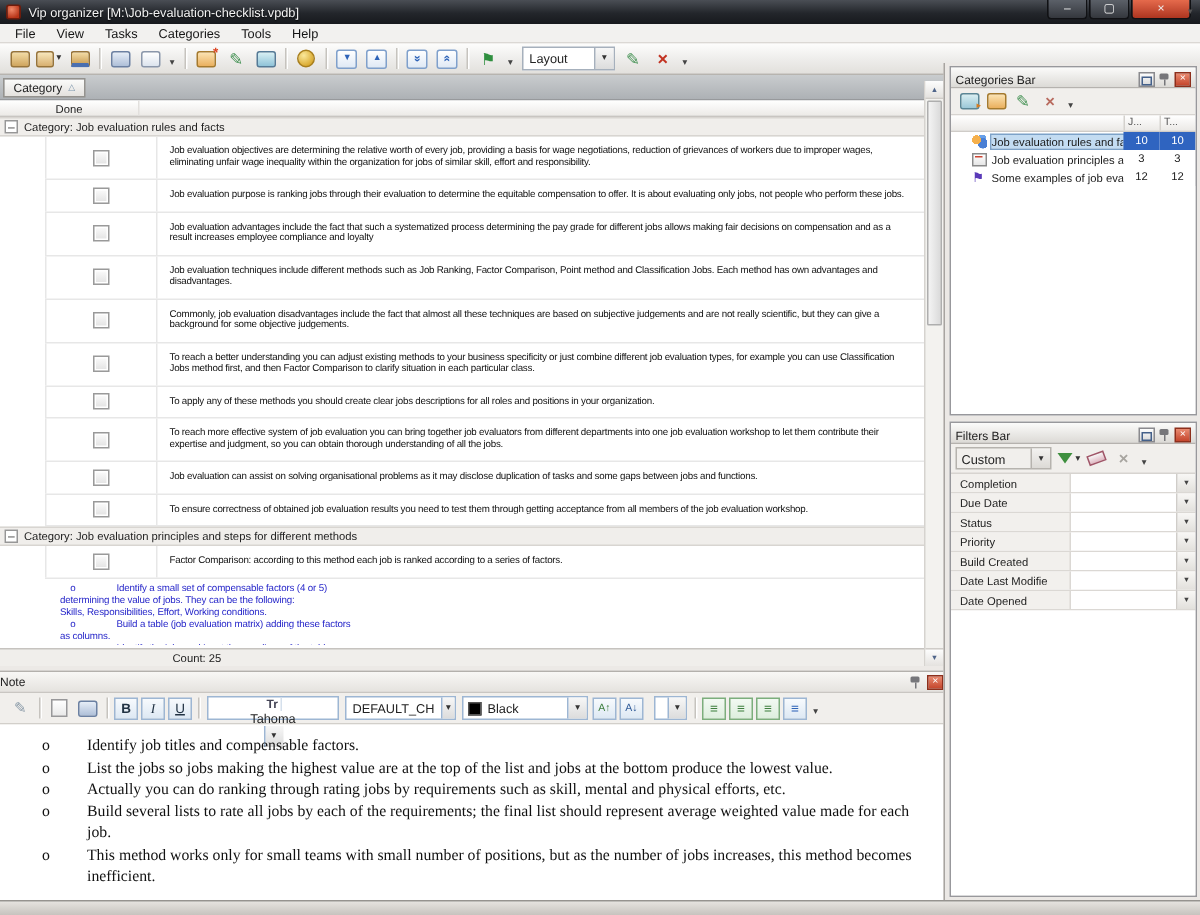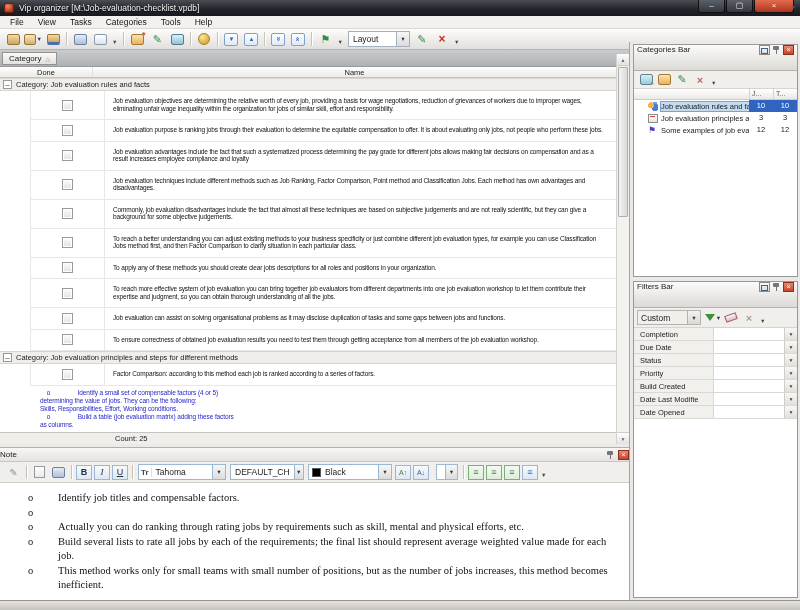--- a/index.html
+++ b/index.html
@@ -102,21 +102,21 @@
 .fmt-list::before{content:"≡";font-size:9px;color:#2e63b8;}
 .note-content{padding:8px 8px 0 12px;font-family:"Liberation Serif",serif;font-size:10.5px;color:#111;background:#fff;}
 .n-bullet{display:flex;line-height:14.5px;}
 .n-marker{width:46px;padding-left:16px;flex:none;}
 
 
 .sidebar{position:absolute;left:629px;top:42px;width:171px;bottom:10px;background:#ebe8e5;border-left:1px solid #a7a4a0;padding:2px 2px 2px 3px;display:flex;flex-direction:column;}
 .panel{border:1px solid #98989c;background:#fff;display:flex;flex-direction:column;overflow:hidden;}
 .cat-panel{height:233px;margin-bottom:4px;flex:none;}
 .filter-panel{flex:1;}
-.panel-title{height:26px;background:linear-gradient(#fbfbfa,#dcdad6);border-bottom:1px solid #b5b2ae;display:flex;align-items:flex-start;padding:0 3px;font-size:8px;color:#222;gap:2px;flex:none;}
+.panel-title{height:14px;background:linear-gradient(#fbfbfa,#dcdad6);border-bottom:1px solid #b5b2ae;display:flex;align-items:flex-end;padding:0 3px;font-size:8px;color:#222;gap:2px;flex:none;}
 .pt-spacer{flex:1;}
 .panel-toolbar{height:18px;background:#f1efec;border-bottom:1px solid #d7d4d0;display:flex;align-items:center;padding-left:3px;flex:none;}
 .sbtn{width:16px;height:15px;display:flex;align-items:center;justify-content:center;margin:0 1px;position:relative;}
 .c-cat1{background:linear-gradient(#d8eef2,#9cc8d8);border:1px solid #5a8696;}
 .c-cat1::after{content:"▸";position:absolute;right:0;bottom:1px;font-size:6px;color:#d87c20;}
 .c-cat2{background:linear-gradient(#fbe3b3,#eab05e);border:1px solid #a57a2e;}
 .s-redx::before{content:"×";font-size:11px;font-weight:bold;color:#b86a5e;}
 .cat-cols{height:11px;background:linear-gradient(#fff,#ebe9e6);border-bottom:1px solid #cfccc8;display:flex;font-size:7px;color:#555;flex:none;}
 .cc-spacer{flex:1;}
 .cat-col{width:24px;border-left:1px solid #d4d1cd;padding-left:2px;line-height:10px;flex:none;}
@@ -249,21 +249,20 @@
 
   <div class="grid-panel">
     <div class="groupband">
       <span class="groupchip">
         <span>Category</span>
         <span class="sort-arrow">△</span>
       </span>
     </div>
     <div class="grid-header">
       <span class="hdr-done">Done</span>
-      <span class="hdr-name">Name</span>
     </div>
     <div class="grid-body">
       <div>
 
           <div class="g-row row-group">
             <span class="exp"></span>
             <span class="grp-label">Category: Job evaluation rules and facts</span>
 
           </div>
 
@@ -393,21 +392,21 @@
           <span class="c-page"></span>
         </span>
       <span class="nbtn">
           <span class="chip c-print"></span>
         </span>
       <span class="tsep"></span>
       <span class="fmt fmt-b"></span>
       <span class="fmt fmt-i"></span>
       <span class="fmt fmt-u"></span>
       <span class="tsep"></span>
-      <span class="ncombo" style="width:88px;">
+      <span class="ncombo" style="width:88px;flex-direction:column;">
         <span class="tr-glyph">Tr</span>
         <span class="combo-text">Tahoma</span>
         <span class="combo-btn">▼</span>
       </span>
       <span class="ncombo" style="width:74px;">
         <span class="combo-text">DEFAULT_CH</span>
         <span class="combo-btn">▼</span>
       </span>
       <span class="ncombo" style="width:84px;">
         <span class="swatch"></span>
@@ -429,20 +428,21 @@
     </div>
     <div class="note-content">
 
         <div class="n-bullet">
           <span class="n-marker">o</span>
           <span>Identify job titles and compensable factors.</span>
         </div>
 
         <div class="n-bullet">
           <span class="n-marker">o</span>
+          <span>List the jobs so jobs making the highest value are at the top of the list and jobs at the bottom produce the lowest value.</span>
         </div>
 
         <div class="n-bullet">
           <span class="n-marker">o</span>
           <span>Actually you can do ranking through rating jobs by requirements such as skill, mental and physical efforts, etc.</span>
         </div>
 
         <div class="n-bullet">
           <span class="n-marker">o</span>
           <span>Build several lists to rate all jobs by each of the requirements; the final list should represent average weighted value made for each job.</span>

